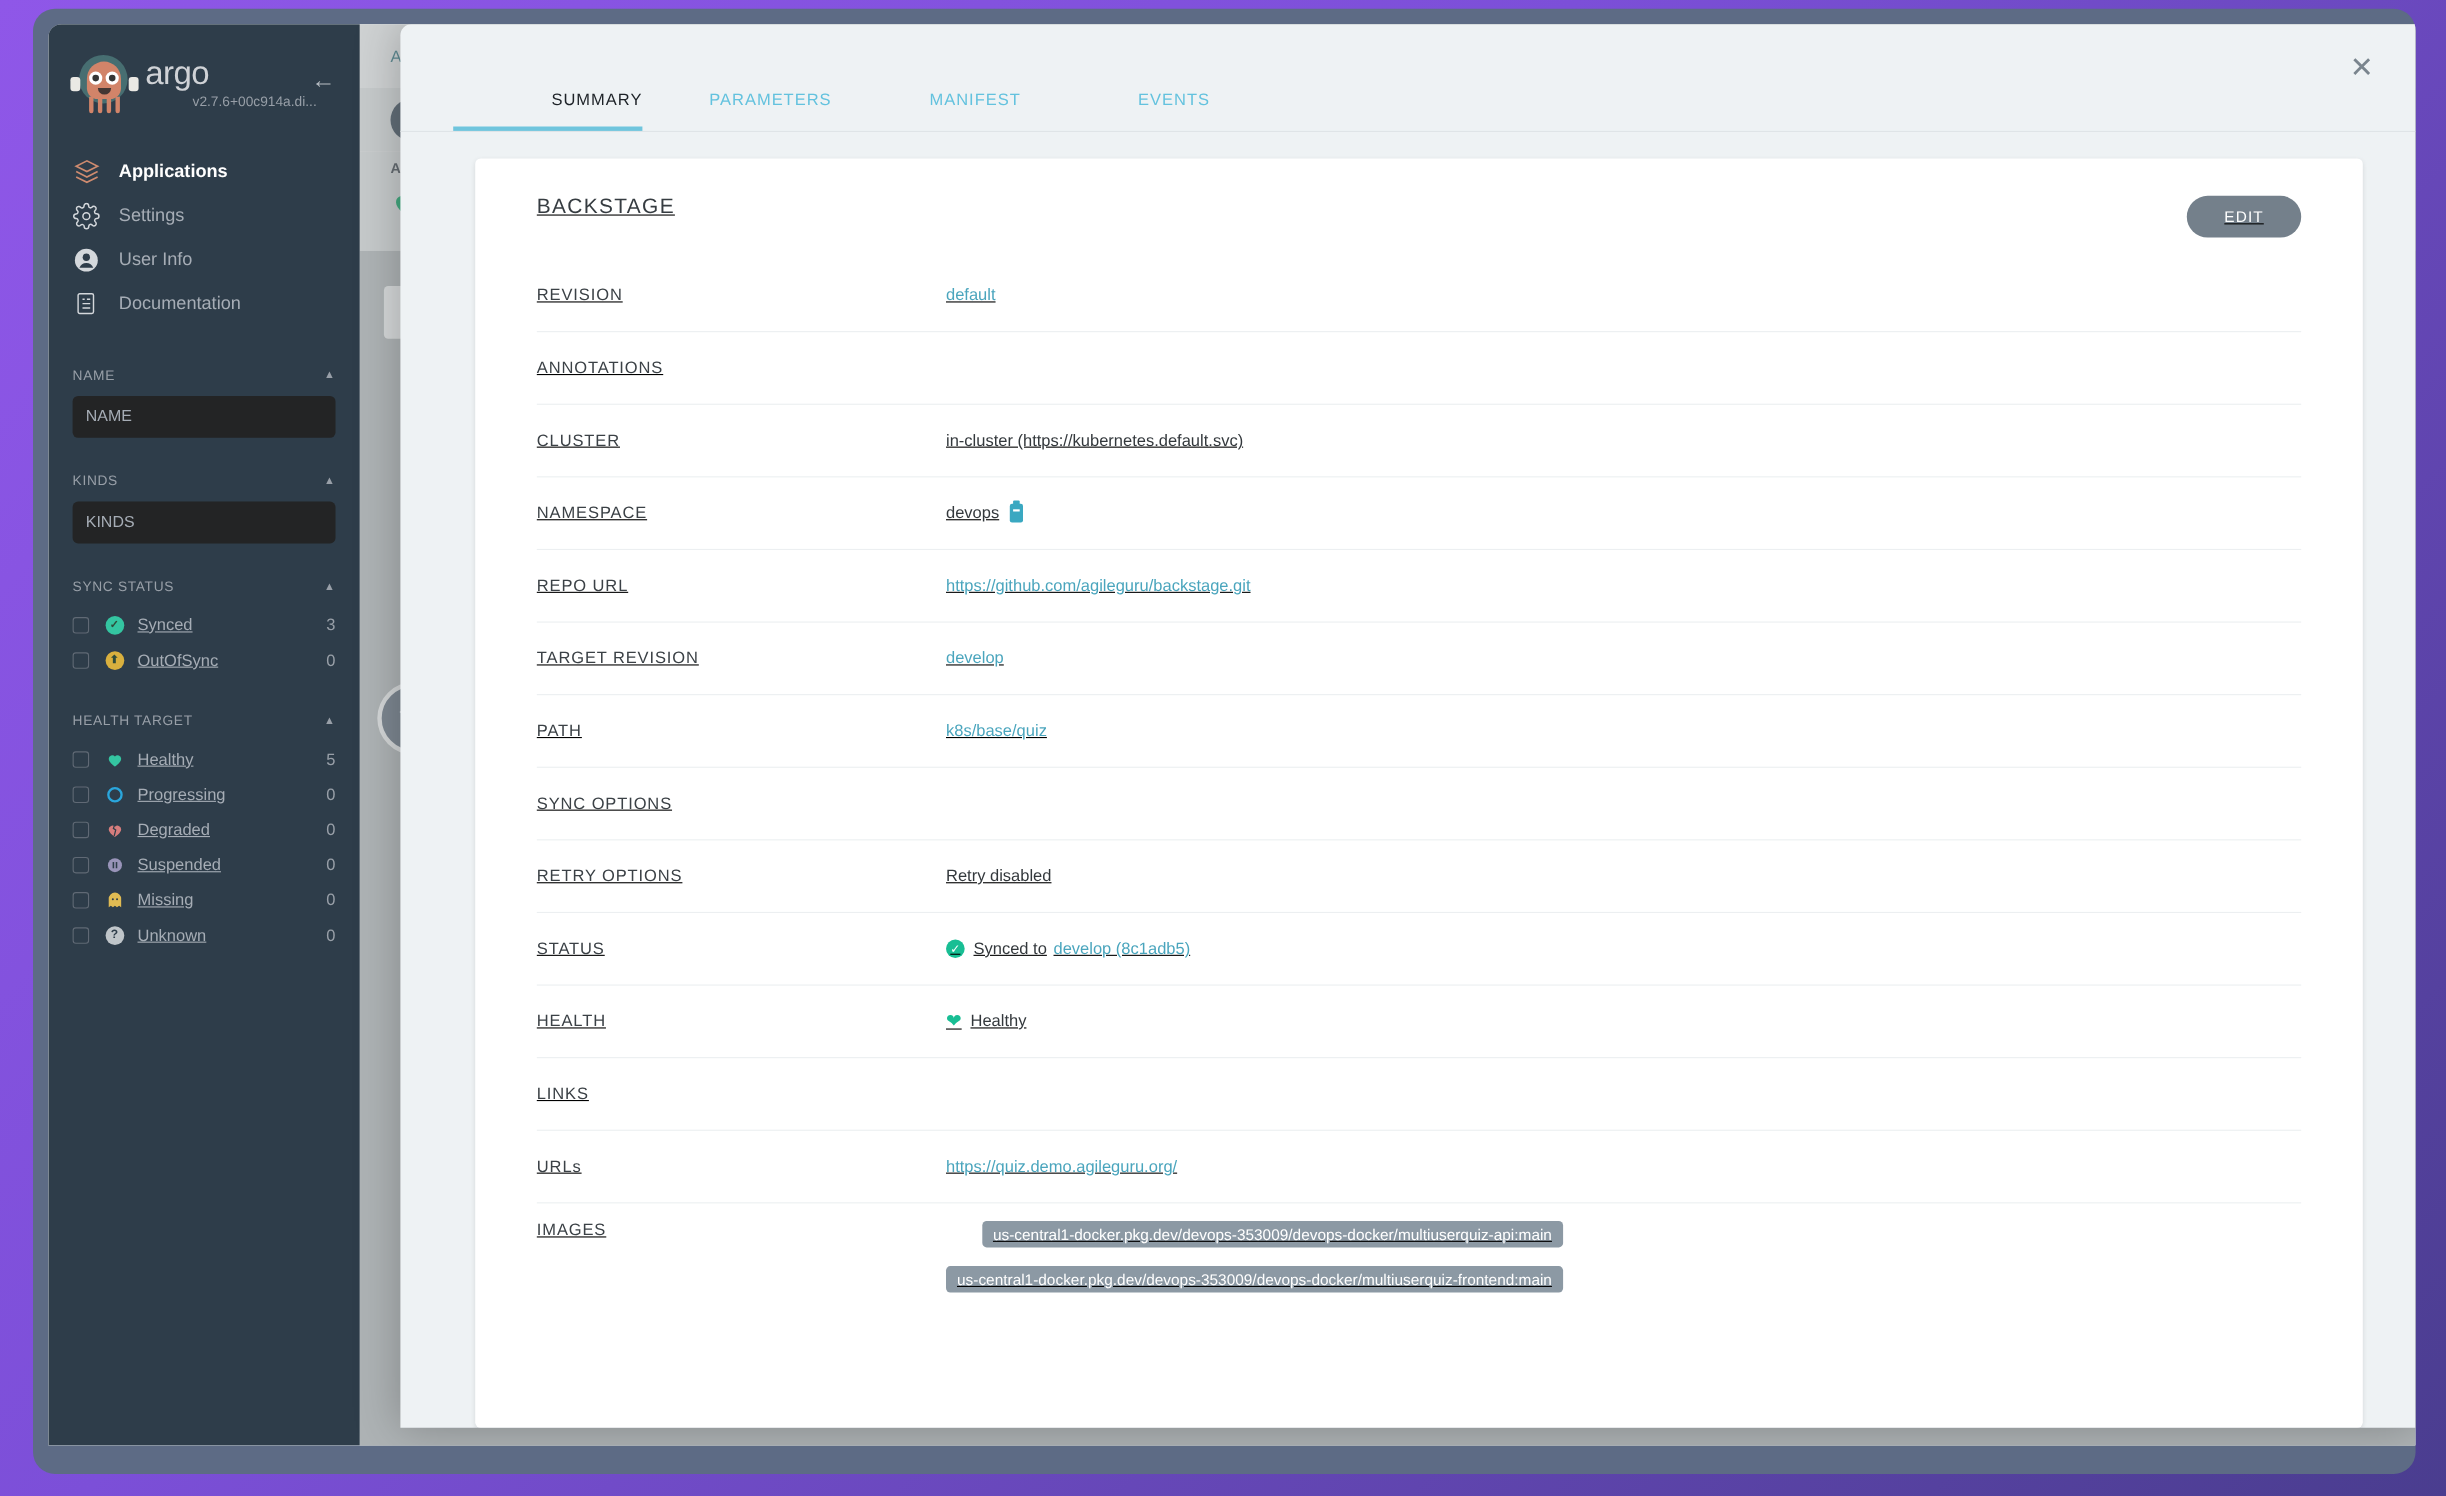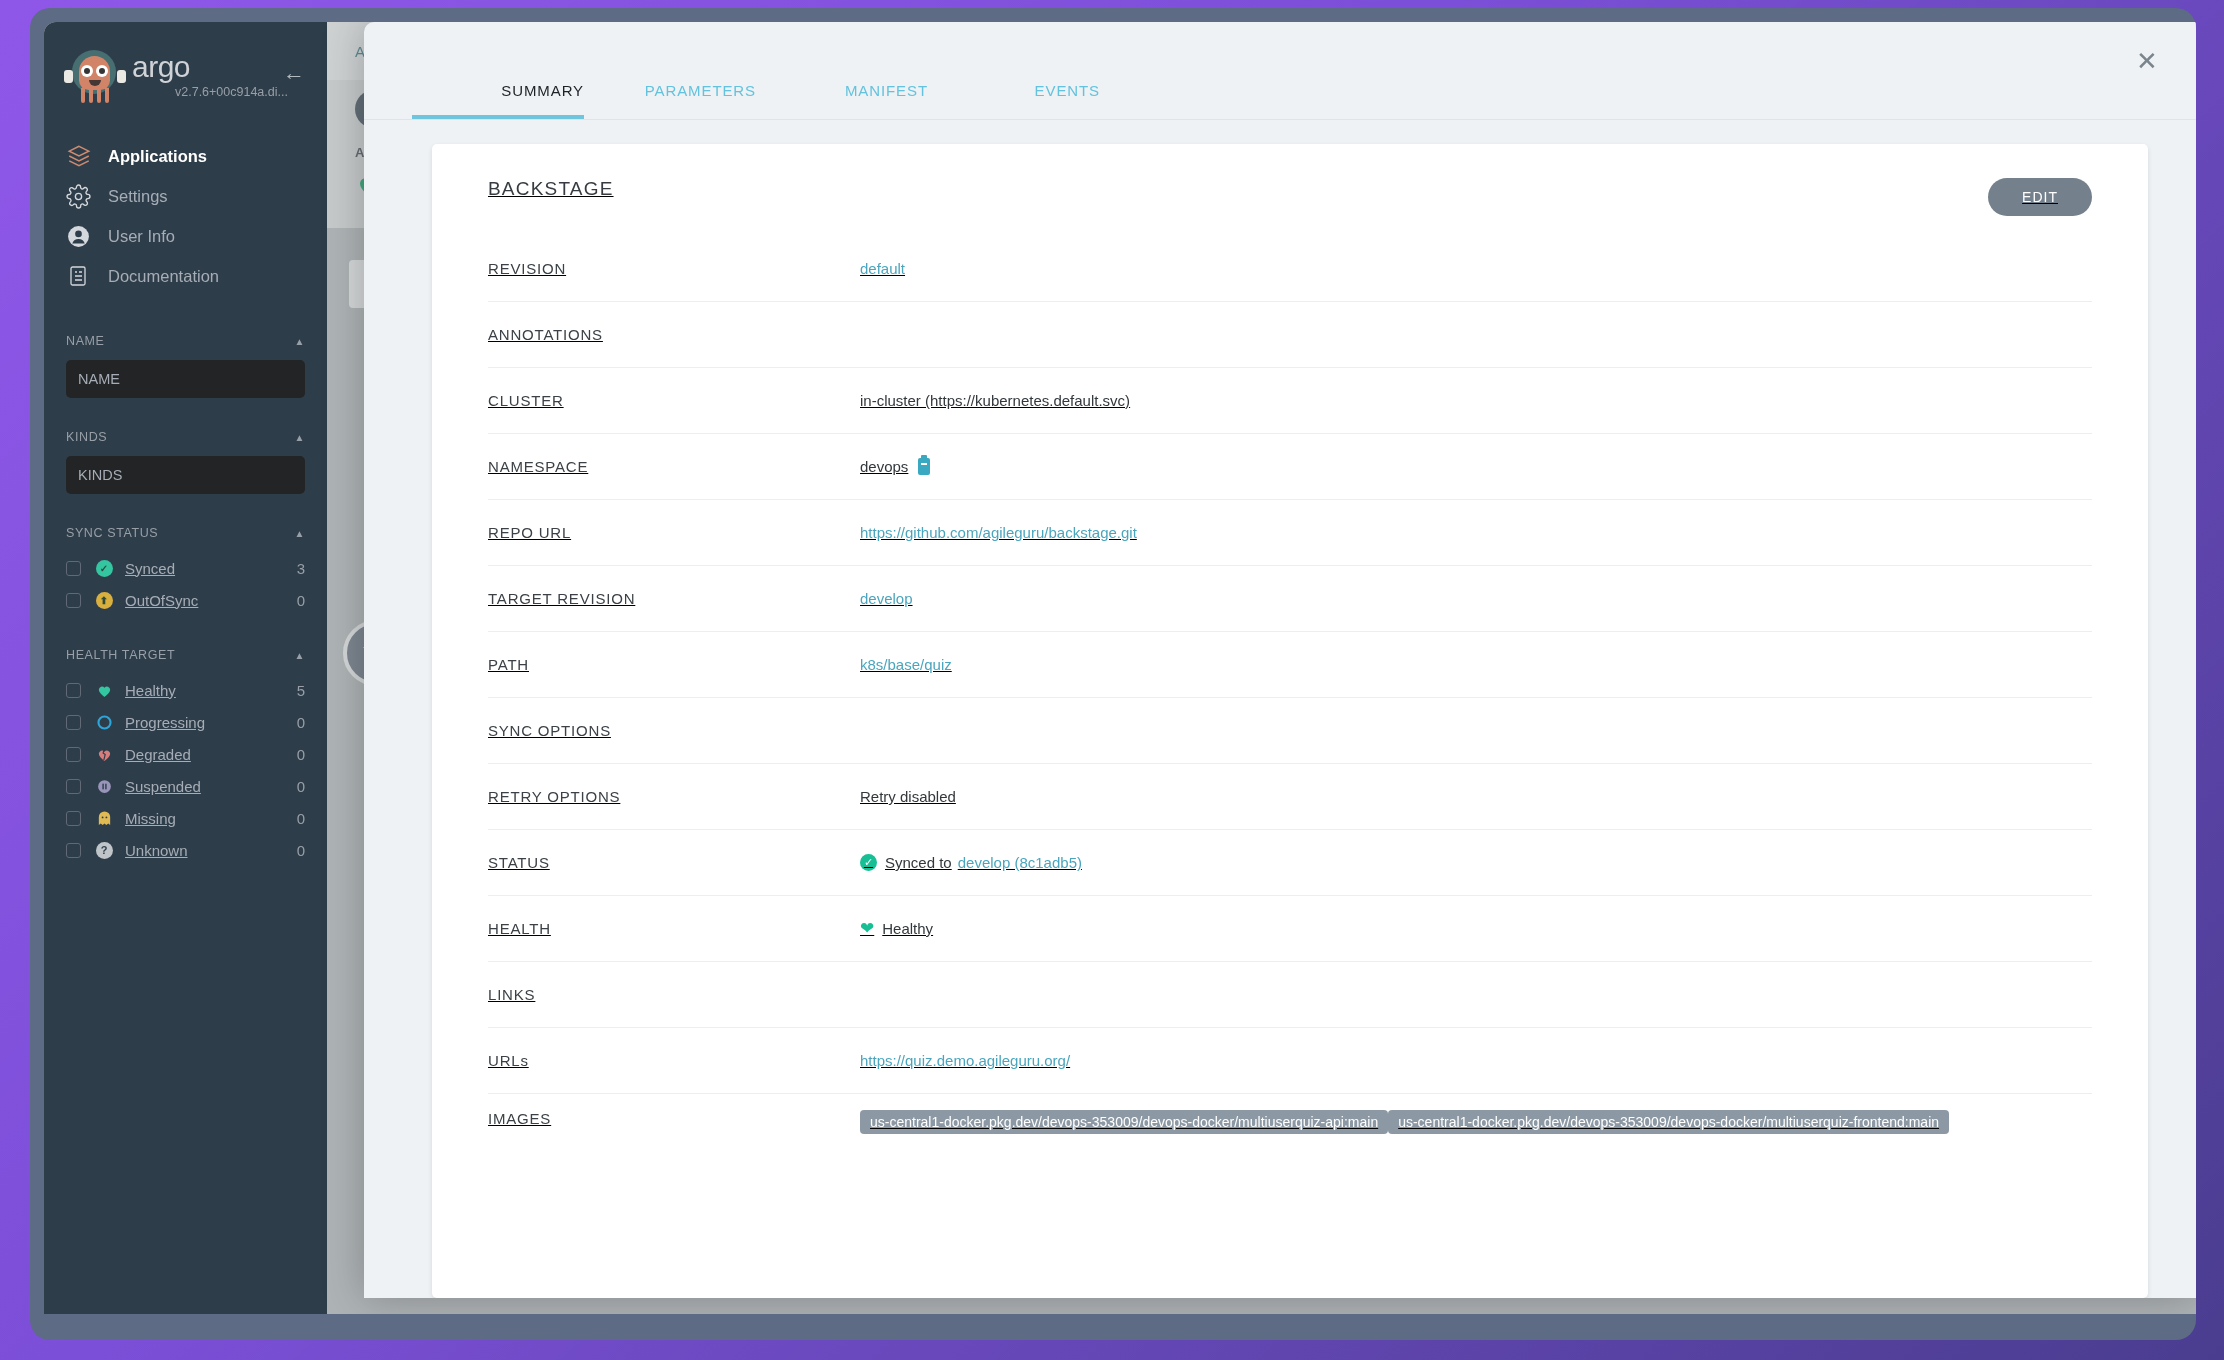--- a/index.html
+++ b/index.html
@@ -311,21 +311,21 @@
   }
   .heart {
     color: #18be94; font-size: 17px; margin-right: 8px;
   }
   .chip {
     background: #8c99a4; color: #ffffff;
     border-radius: 4px; padding: 4px 10px;
     font-size: 14px; margin-bottom: 6px; display: inline-block;
     cursor: pointer;
   }
-  .chips { display: flex; flex-direction: row; align-items: flex-start; }
+  .chips { display: flex; flex-direction: column; align-items: flex-end; gap: 11px; }
   .sync-ok {
     width: 17px; height: 17px; border-radius: 50%;
     background: #18be94; color: #ffffff; font-size: 11px;
     display: inline-flex; align-items: center; justify-content: center;
     margin-right: 8px;
   }
 </style>
 </head>
 <body>
 

